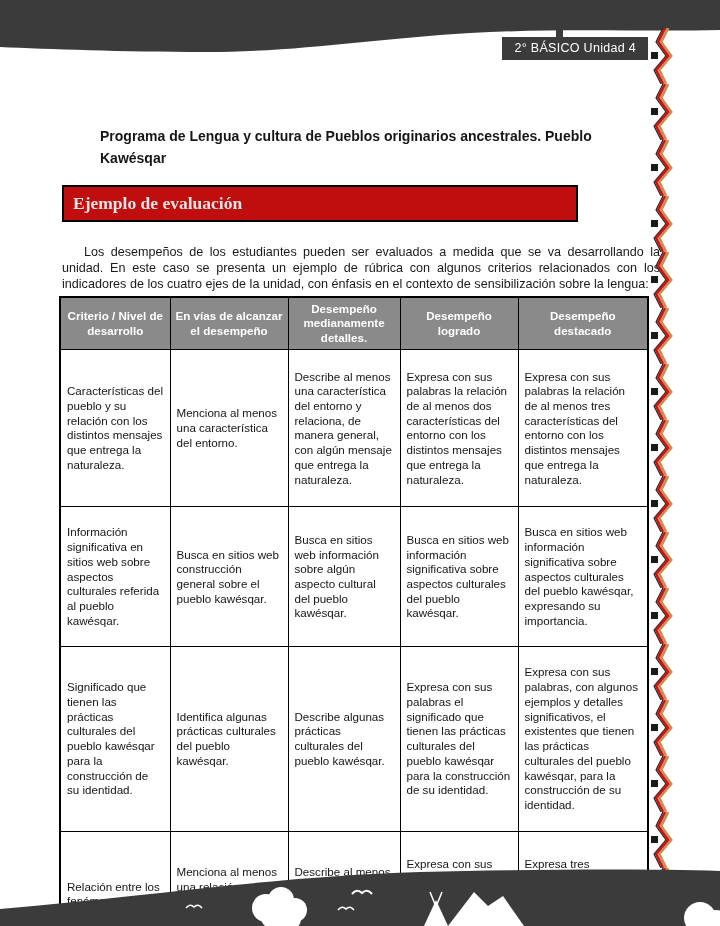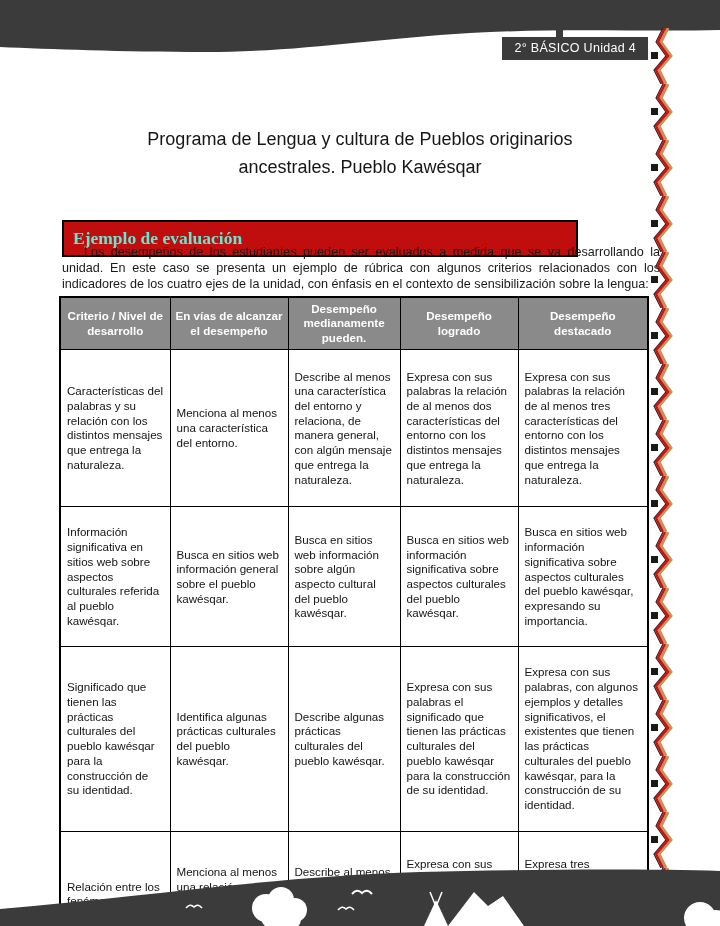--- a/index.html
+++ b/index.html
@@ -9,28 +9,28 @@
   
   .top-band{position:absolute;top:0;left:0;width:720px;height:60px;}
 
   
   .unit-badge{position:absolute;top:36px;right:71px;background:#3b3b3b;color:#fff;
       font-size:12.5px;padding:4px 12px 5px 12px;border:1.5px solid #fdfdfd;
       letter-spacing:.3px;white-space:nowrap;}
   .unit-badge::before{content:"";position:absolute;top:-14px;left:54px;width:7px;height:14px;background:#3b3b3b;}
 
   
-  .page-title{position:absolute;top:126px;left:100px;width:520px;text-align:center;
-      font-size:18px;font-weight:normal;line-height:1.55;color:#161616;}
+  .page-title{position:absolute;top:126px;left:100px;width:520px;
+      font-size:14px;font-weight:bold;line-height:1.55;color:#161616;}
 
   
   .section-banner{position:absolute;top:185px;left:62px;width:503px;height:33px;
-      background:#c00d0d;border:2px solid #000;color:#5eead4;
+      background:#c00d0d;border:2px solid #000;color:#e5e5e5;
       font-family:"Liberation Serif",serif;font-weight:bold;font-size:17.5px;
-      display:flex;align-items:center;padding-left:9px;margin-top:35px;}
+      display:flex;align-items:center;padding-left:9px;}
 
   
   .intro{position:absolute;top:231px;left:62px;width:598px;font-size:12.6px;
       line-height:1.28;text-align:justify;text-indent:22px;color:#1a1a1a;}
 
   
   table.rubric{position:absolute;top:296px;left:59px;width:588px;border-collapse:collapse;
       table-layout:fixed;border:2.5px solid #000;}
   table.rubric col.c0{width:110px}
   table.rubric col.c1{width:118px}
@@ -76,36 +76,36 @@
         <col class="c0">
         <col class="c1">
         <col class="c2">
         <col class="c3">
         <col class="c4">
       </colgroup>
     <thead>
       <tr>
         <th>Criterio / Nivel de desarrollo</th>
         <th>En vías de alcanzar el desempeño</th>
-        <th>Desempeño medianamente pueden.</th>
+        <th>Desempeño medianamente detalles.</th>
         <th>Desempeño logrado</th>
         <th>Desempeño destacado</th>
       </tr>
     </thead>
     <tbody>
       <tr class="r0">
-        <td>Características del palabras y su relación con los distintos mensajes que entrega la naturaleza.</td>
+        <td>Características del pueblo y su relación con los distintos mensajes que entrega la naturaleza.</td>
         <td>Menciona al menos una característica del entorno.</td>
         <td>Describe al menos una característica del entorno y relaciona, de manera general, con algún mensaje que entrega la naturaleza.</td>
         <td>Expresa con sus palabras la relación de al menos dos características del entorno con los distintos mensajes que entrega la naturaleza.</td>
         <td>Expresa con sus palabras la relación de al menos tres características del entorno con los distintos mensajes que entrega la naturaleza.</td>
       </tr>
       <tr class="r1">
         <td>Información significativa en sitios web sobre aspectos culturales referida al pueblo kawésqar.</td>
-        <td>Busca en sitios web información general sobre el pueblo kawésqar.</td>
+        <td>Busca en sitios web construcción general sobre el pueblo kawésqar.</td>
         <td>Busca en sitios web información sobre algún aspecto cultural del pueblo kawésqar.</td>
         <td>Busca en sitios web información significativa sobre aspectos culturales del pueblo kawésqar.</td>
         <td>Busca en sitios web información significativa sobre aspectos culturales del pueblo kawésqar, expresando su importancia.</td>
       </tr>
       <tr class="r2">
         <td>Significado que tienen las prácticas culturales del pueblo kawésqar para la construcción de su identidad.</td>
         <td>Identifica algunas prácticas culturales del pueblo kawésqar.</td>
         <td>Describe algunas prácticas culturales del pueblo kawésqar.</td>
         <td>Expresa con sus palabras el significado que tienen las prácticas culturales del pueblo kawésqar para la construcción de su identidad.</td>
         <td>Expresa con sus palabras, con algunos ejemplos y detalles significativos, el existentes que tienen las prácticas culturales del pueblo kawésqar, para la construcción de su identidad.</td>

